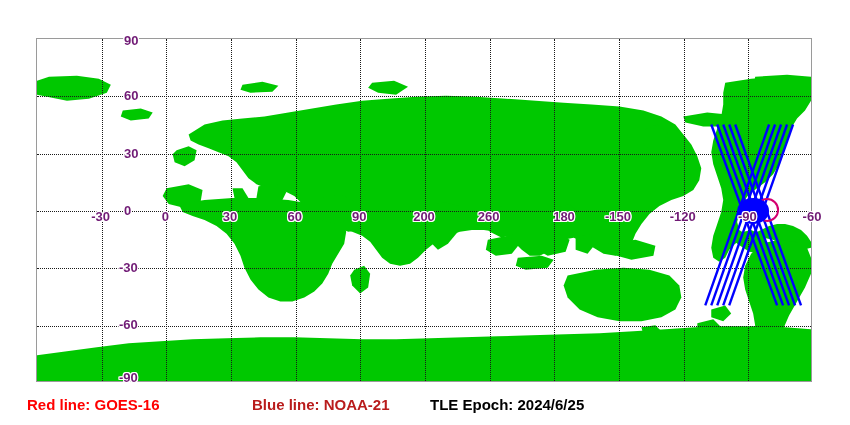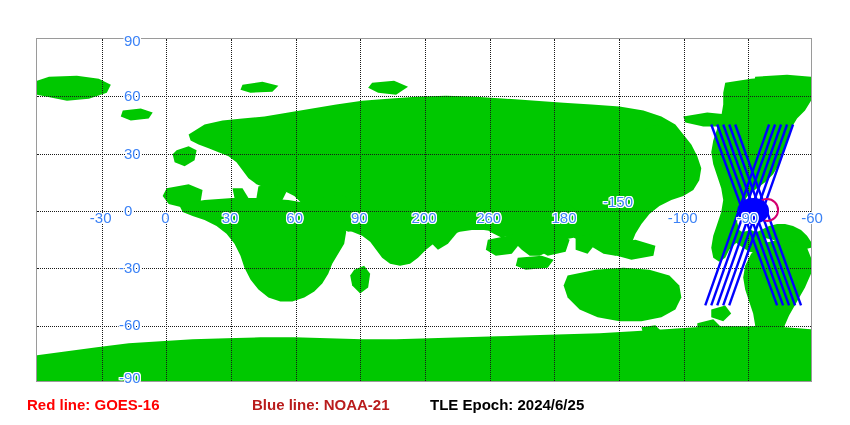--- a/index.html
+++ b/index.html
@@ -21,21 +21,21 @@
 
   
   .grid-v{position:absolute;top:0;bottom:0;width:0;
           border-left:1px dotted #1a1a1a;}
   .grid-h{position:absolute;left:0;right:0;height:0;
           border-top:1px dotted #1a1a1a;}
 
   
   .axis-label{
     position:absolute;font-family:"Liberation Sans", sans-serif;
-    font-size:15px;font-weight:normal;color:#3b82f6;
+    font-size:13px;font-weight:bold;color:#701a75;
     white-space:nowrap;line-height:1;
     text-shadow:
        1px 0 0 #fff, -1px 0 0 #fff, 0 1px 0 #fff, 0 -1px 0 #fff,
        1px 1px 0 #fff, -1px -1px 0 #fff, 1px -1px 0 #fff, -1px 1px 0 #fff;
     pointer-events:none;
   }
   .lon-label{transform:translateX(-50%);}
   .lat-label{transform:translateY(-50%);}
 
   
@@ -184,22 +184,22 @@
   </div>
 
   <div class="axis-label lon-label" style="left:100.67px;top:210px;">-30</div>
   <div class="axis-label lon-label" style="left:165.33px;top:210px;">0</div>
   <div class="axis-label lon-label" style="left:230.00px;top:210px;">30</div>
   <div class="axis-label lon-label" style="left:294.67px;top:210px;">60</div>
   <div class="axis-label lon-label" style="left:359.33px;top:210px;">90</div>
   <div class="axis-label lon-label" style="left:424.00px;top:210px;">200</div>
   <div class="axis-label lon-label" style="left:488.67px;top:210px;">260</div>
   <div class="axis-label lon-label" style="left:564px;top:210px;">180</div>
-  <div class="axis-label lon-label" style="left:618.00px;top:194px;">-150</div>
-  <div class="axis-label lon-label" style="left:682.67px;top:210px;">-100</div>
+  <div class="axis-label lon-label" style="left:618.00px;top:210px;">-150</div>
+  <div class="axis-label lon-label" style="left:682.67px;top:210px;">-120</div>
   <div class="axis-label lon-label" style="left:747.33px;top:210px;">-90</div>
   <div class="axis-label lon-label" style="left:812.00px;top:210px;">-60</div>
 
   <div class="axis-label lat-label" style="left:124px;top:40px;">90</div>
   <div class="axis-label lat-label" style="left:124px;top:95px;">60</div>
   <div class="axis-label lat-label" style="left:124px;top:153px;">30</div>
   <div class="axis-label lat-label" style="left:124px;top:210px;">0</div>
   <div class="axis-label lat-label" style="left:119px;top:267px;">-30</div>
   <div class="axis-label lat-label" style="left:119px;top:324px;">-60</div>
   <div class="axis-label lat-label" style="left:119px;top:377px;">-90</div>

